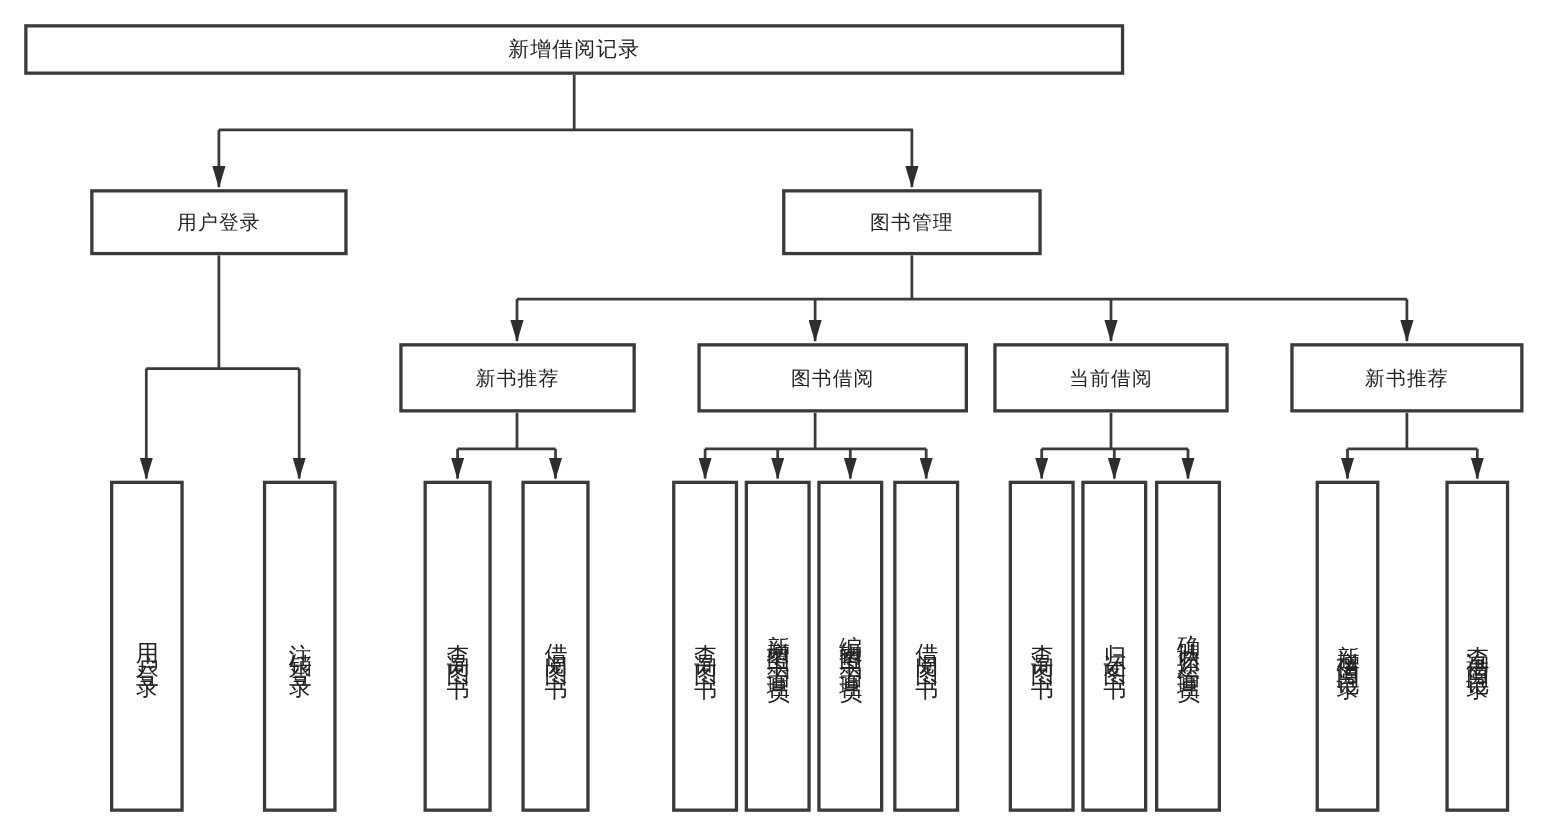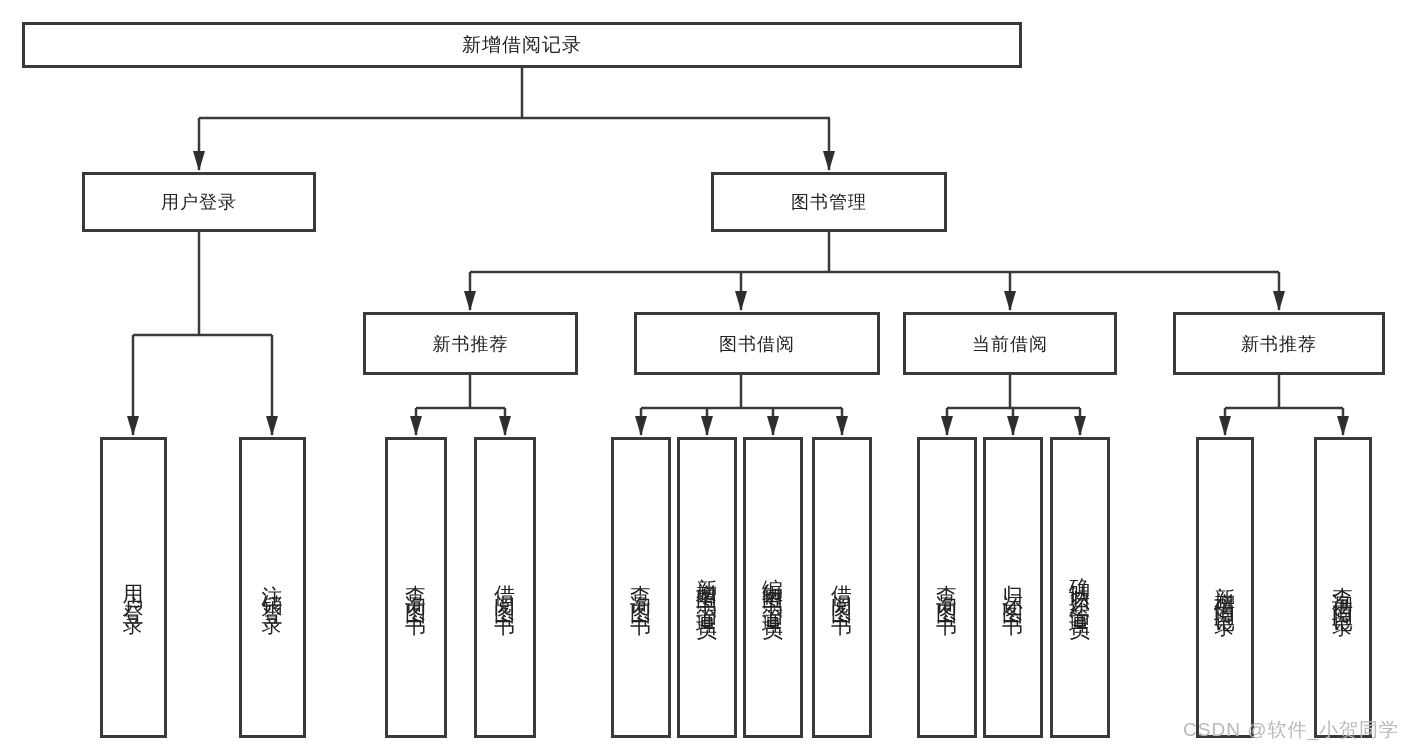--- a/index.html
+++ b/index.html
@@ -189,15 +189,14 @@
     <span>确认归还（管理员）</span>
   </div>
 
   <div class="node leaf long" style="left:1196px; top:437px; width:58px; height:301px;">
     <span>新增借阅记录</span>
   </div>
   <div class="node leaf long" style="left:1314px; top:437px; width:58px; height:301px;">
     <span>查询借阅记录</span>
   </div>
 
-  <div class="watermark">CSDN @软件_小贺同学</div>
 
 </div>
 
 </body></html>

